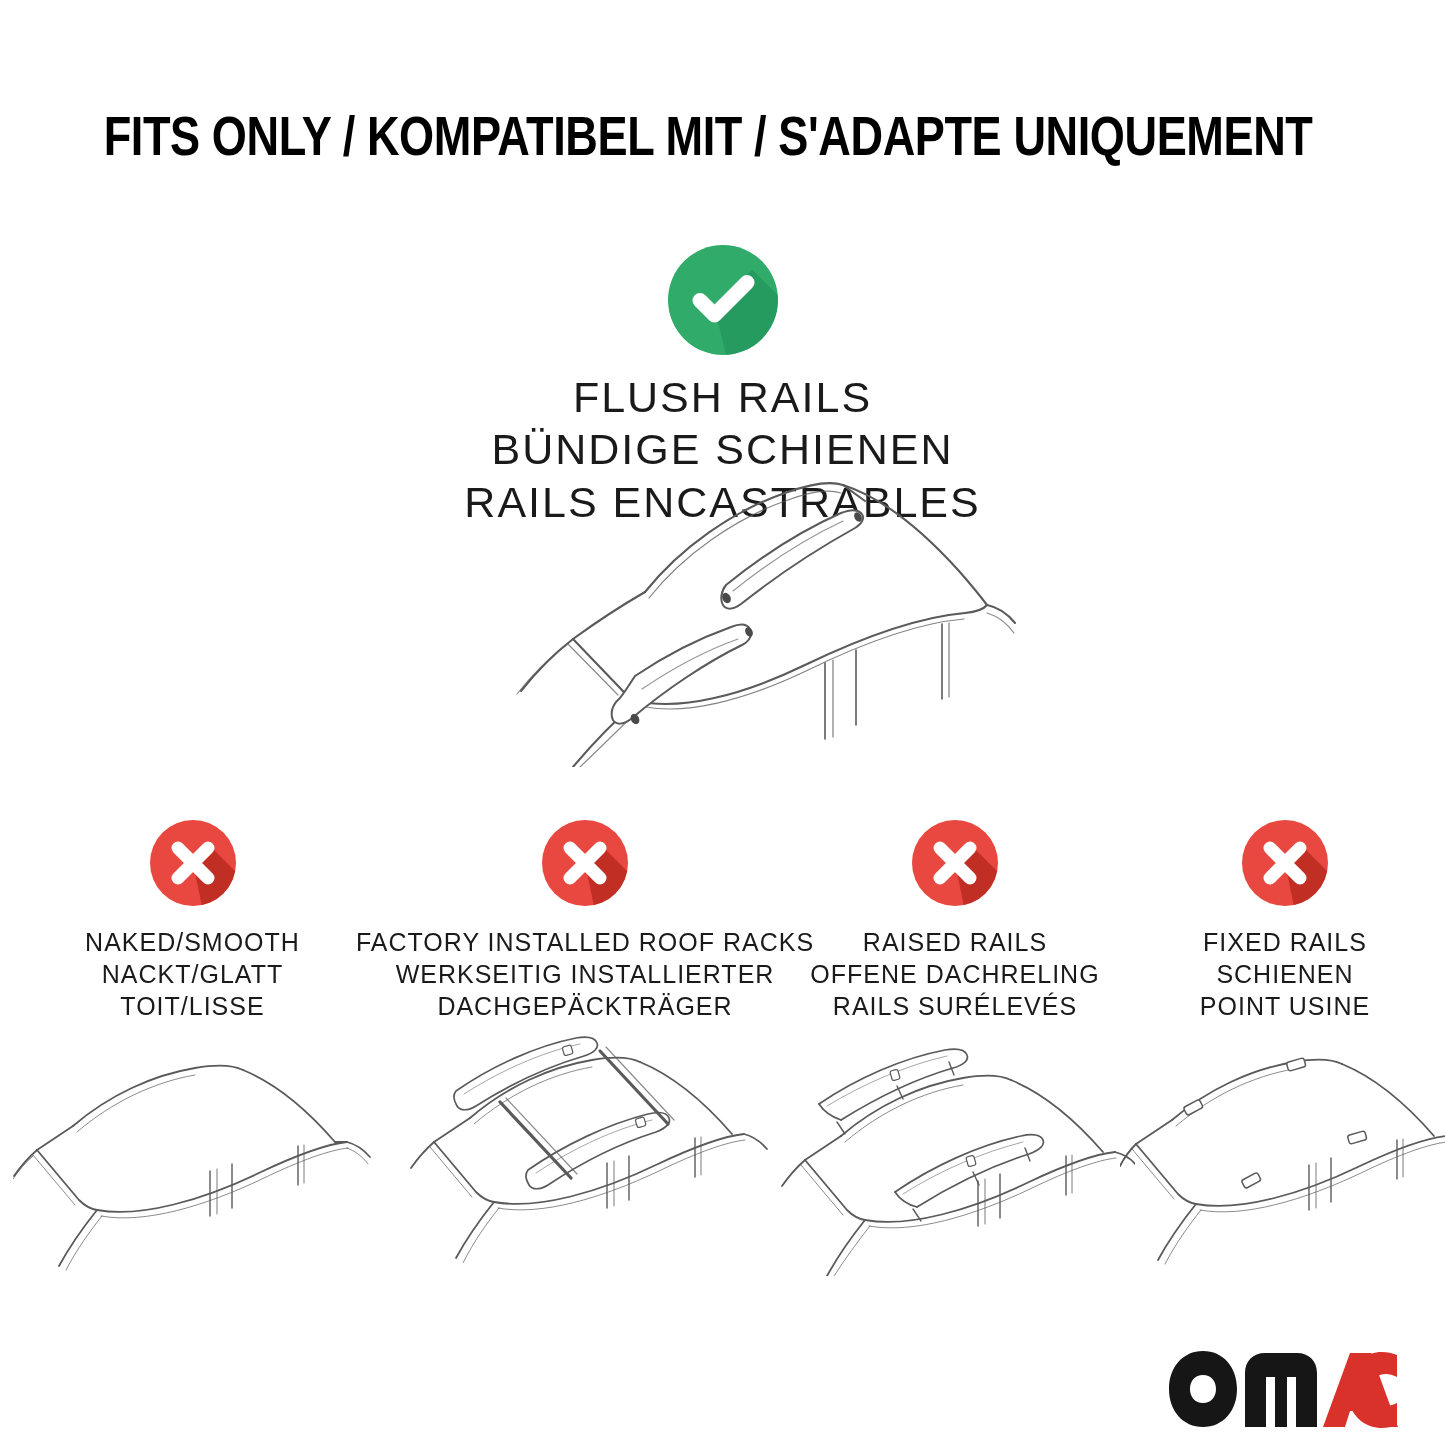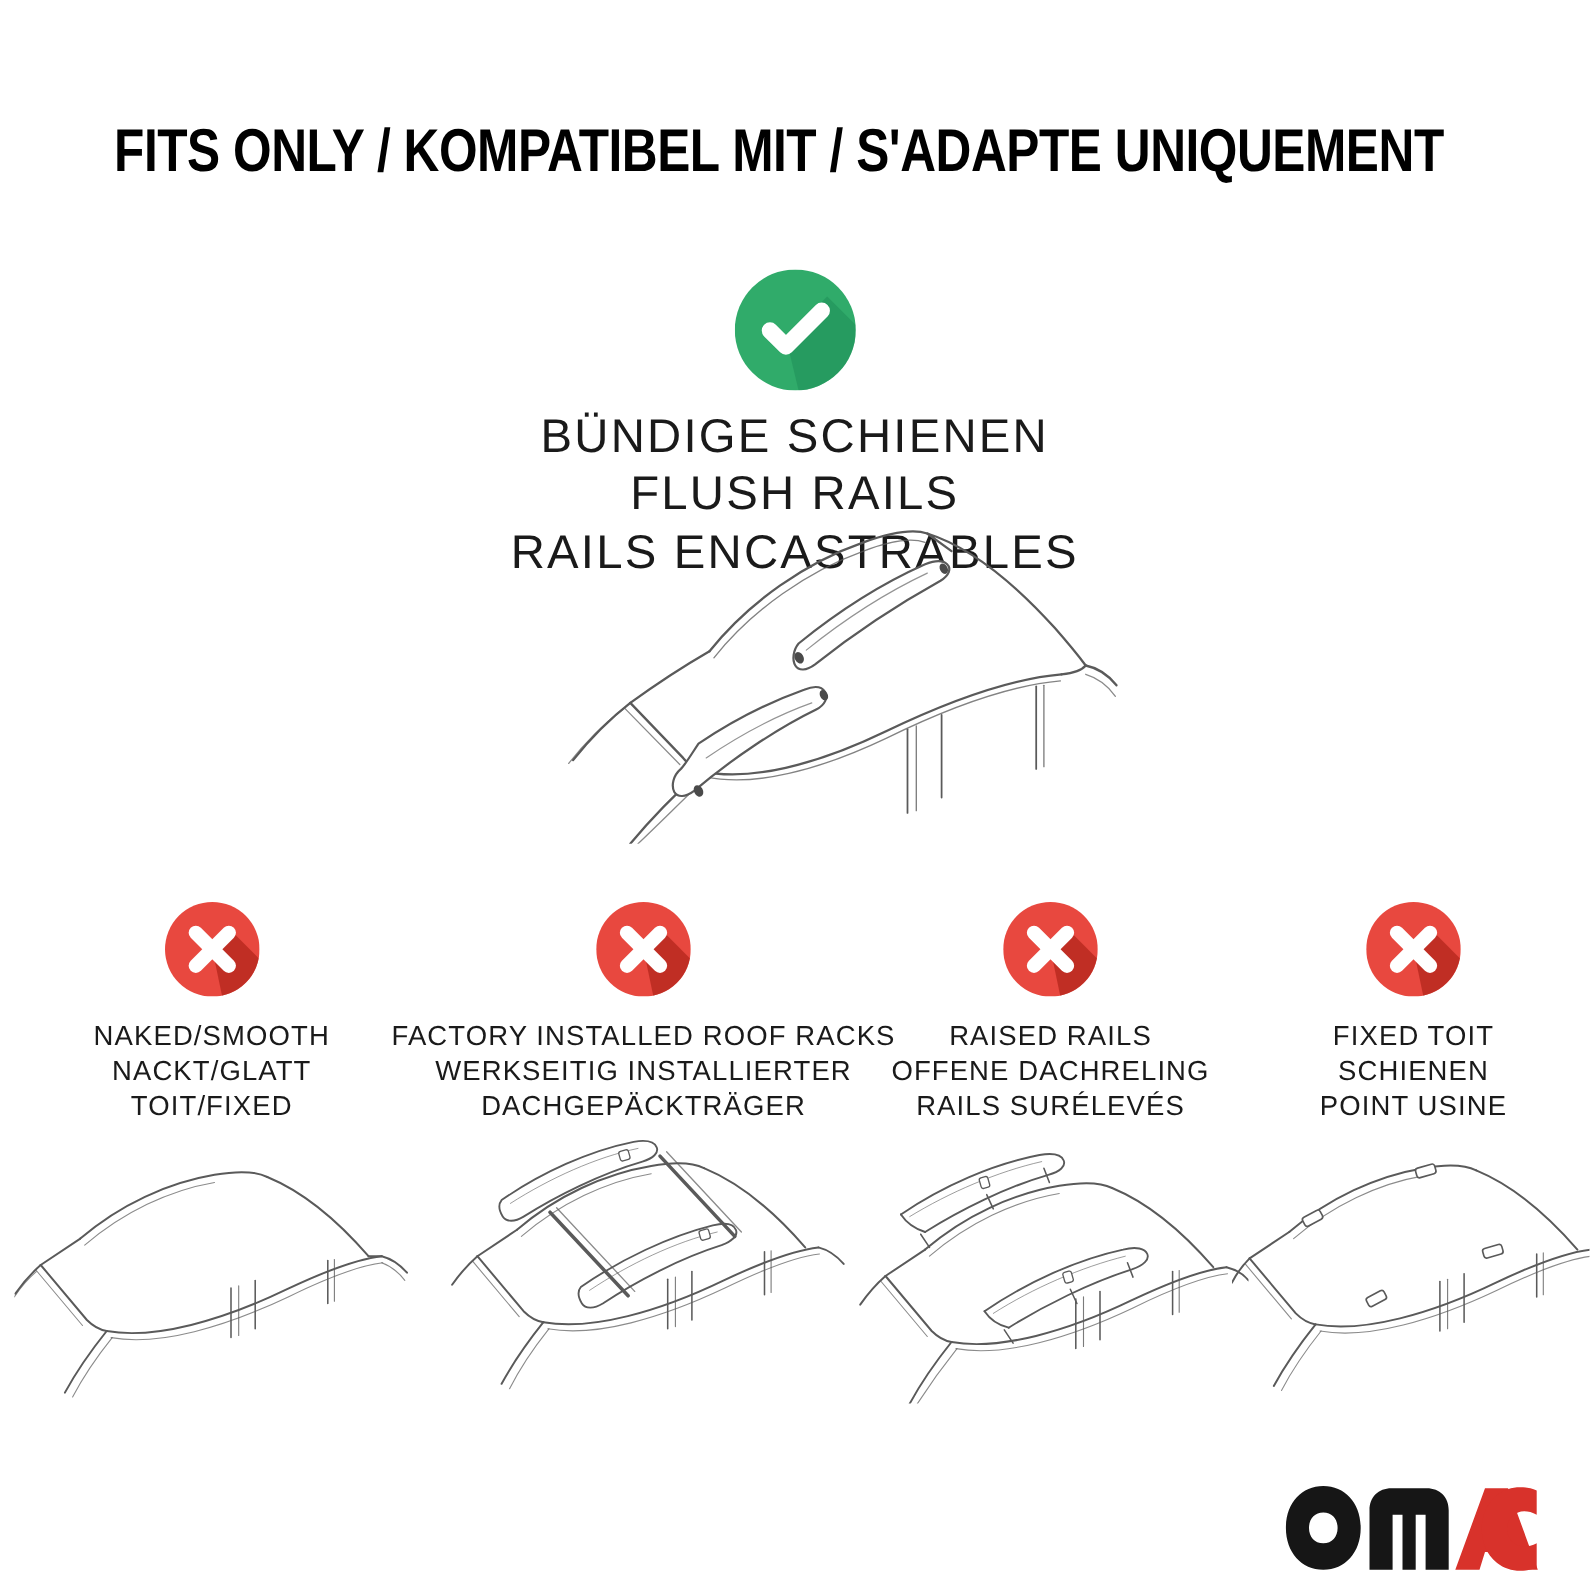--- a/index.html
+++ b/index.html
@@ -144,22 +144,22 @@
         <circle cx="55" cy="55" r="55" fill="#30AB6A"></circle>
         <g clip-path="url(#heroClip)">
           <path d="M46.5 62 L84 24.5 L110 50.5 L110 110 L58 110 Z" fill="#1F8E57" opacity="0.55"></path>
         </g>
         <path d="M32 55.5 L46.5 70 L79 37.5" fill="none" stroke="#ffffff" stroke-width="15" stroke-linecap="round" stroke-linejoin="round"></path>
       </svg>
     </span>
   </div>
 
   <div id="hero-labels">
+    <div class="hero-line">FLUSH RAILS</div>
     <div class="hero-line">BÜNDIGE SCHIENEN</div>
-    <div class="hero-line">FLUSH RAILS</div>
     <div class="hero-line">RAILS ENCASTRABLES</div>
   </div>
 
   <div id="hero-art">
     <svg width="620" height="300" viewBox="0 0 620 300" aria-hidden="true">
       <g fill="none" stroke="#5a5a5a" stroke-width="2.1" stroke-linecap="round" stroke-linejoin="round">
 
         <path d="M232 125 C268 80 320 44 372 26 C400 16 418 14 430 18 L452 34"></path>
         <path d="M430 18 C468 30 508 62 546 104 C560 120 568 130 574 138"></path>
         <path d="M232 125 C206 140 182 156 160 172"></path>
@@ -221,21 +221,21 @@
         </g>
         <g stroke="#ffffff" stroke-width="13" stroke-linecap="round">
           <line x1="28" y1="28" x2="58" y2="58"></line>
           <line x1="58" y1="28" x2="28" y2="58"></line>
         </g>
       </svg>
     </span>
     <div class="neg-labels">
       <div class="neg-line">NAKED/SMOOTH</div>
       <div class="neg-line">NACKT/GLATT</div>
-      <div class="neg-line">TOIT/FIXED</div>
+      <div class="neg-line">TOIT/LISSE</div>
     </div>
     <div class="neg-art" style="margin-top:26px">
       <svg width="360" height="230" viewBox="0 0 360 230" aria-hidden="true">
         <g fill="none" stroke="#5a5a5a" stroke-width="1.8" stroke-linecap="round" stroke-linejoin="round">
           <path d="M60 78 C96 47 140 27 182 20 C205 16 220 17 230 22"></path>
           <path d="M230 22 C264 36 296 64 322 94"></path>
           <path d="M60 78 C48 86 36 94 24 102"></path>
           <path d="M24 102 L66 152 C72 158 78 161 84 162"></path>
           <path d="M84 162 C128 170 190 152 248 124 C286 106 316 96 334 94"></path>
           <path d="M334 94 C330 94 326 94 322 94"></path>
@@ -402,21 +402,21 @@
         <g clip-path="url(#xc4)">
           <path d="M43 43 L60 26 L86 52 L86 86 L52 86 Z" fill="#B3261C" opacity="0.75"></path>
         </g>
         <g stroke="#ffffff" stroke-width="13" stroke-linecap="round">
           <line x1="28" y1="28" x2="58" y2="58"></line>
           <line x1="58" y1="28" x2="28" y2="58"></line>
         </g>
       </svg>
     </span>
     <div class="neg-labels">
-      <div class="neg-line">FIXED TOIT</div>
+      <div class="neg-line">FIXED RAILS</div>
       <div class="neg-line">SCHIENEN</div>
       <div class="neg-line">POINT USINE</div>
     </div>
     <div class="neg-art" style="margin-top:26px">
       <svg width="330" height="225" viewBox="0 0 330 225" aria-hidden="true">
         <g fill="none" stroke="#5a5a5a" stroke-width="1.8" stroke-linecap="round" stroke-linejoin="round">
           <path d="M52 72 C88 41 132 21 174 14 C197 10 212 11 222 16"></path>
           <path d="M222 16 C256 30 288 58 314 88"></path>
           <path d="M52 72 C40 80 28 88 16 96"></path>
           <path d="M16 96 L58 146 C64 152 70 155 76 156"></path>

